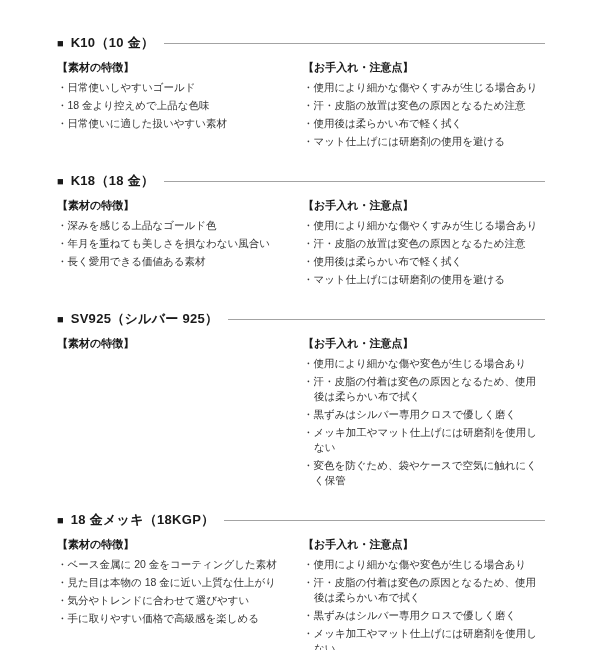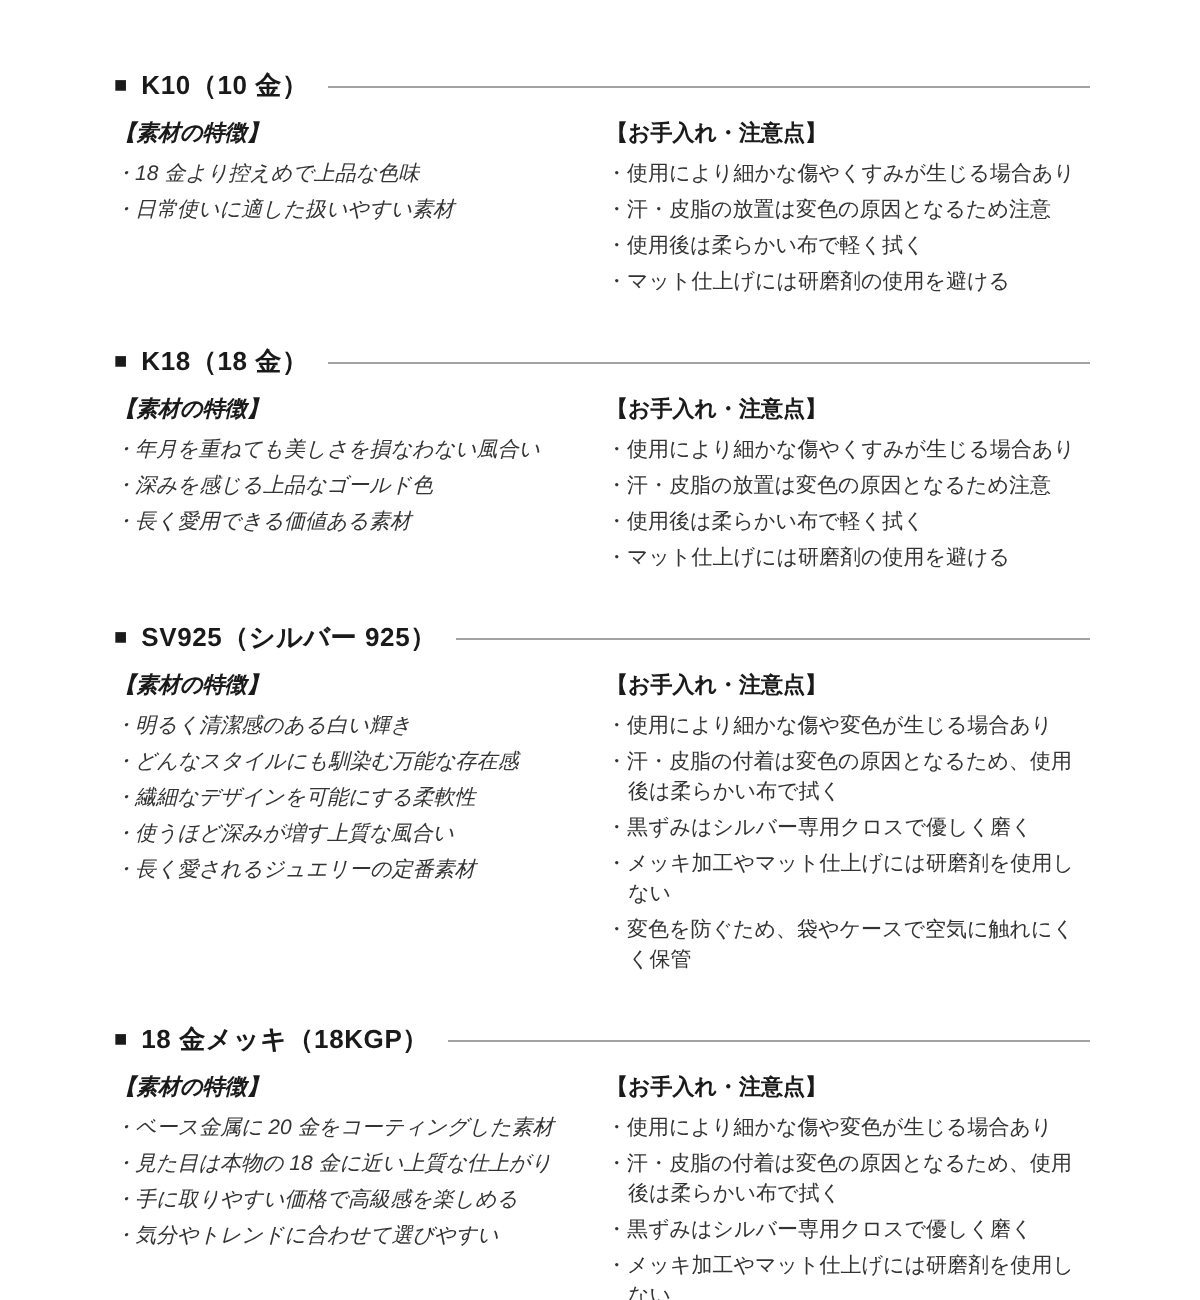--- a/index.html
+++ b/index.html
@@ -47,21 +47,20 @@
     height: 1px;
     background: #a3a3a3;
     margin-left: 10px;
   }
   .cols {
     display: flex;
   }
   .col-left {
     flex: none;
     width: 246px;
-    font-style: italic;
   }
   .col-right {
     flex: 1 1 auto;
     min-width: 0;
   }
   .col-label {
     font-size: 11px;
     font-weight: 700;
     color: #1a1a1a;
     line-height: 13px;
@@ -89,20 +88,21 @@
   <div class="section">
     <div class="sec-header">
       <span class="square">■</span>
       <h2 class="sec-title">K10（10 金）</h2>
       <div class="rule"></div>
     </div>
     <div class="cols">
       <div class="col-left">
         <div class="col-label">【素材の特徴】</div>
         <ul class="items">
+          <li>・日常使いしやすいゴールド</li>
           <li>・18 金より控えめで上品な色味</li>
           <li>・日常使いに適した扱いやすい素材</li>
         </ul>
       </div>
       <div class="col-right">
         <div class="col-label">【お手入れ・注意点】</div>
         <ul class="items">
           <li>・使用により細かな傷やくすみが生じる場合あり</li>
           <li>・汗・皮脂の放置は変色の原因となるため注意</li>
           <li>・使用後は柔らかい布で軽く拭く</li>
@@ -115,22 +115,22 @@
   <div class="section">
     <div class="sec-header">
       <span class="square">■</span>
       <h2 class="sec-title">K18（18 金）</h2>
       <div class="rule"></div>
     </div>
     <div class="cols">
       <div class="col-left">
         <div class="col-label">【素材の特徴】</div>
         <ul class="items">
+          <li>・深みを感じる上品なゴールド色</li>
           <li>・年月を重ねても美しさを損なわない風合い</li>
-          <li>・深みを感じる上品なゴールド色</li>
           <li>・長く愛用できる価値ある素材</li>
         </ul>
       </div>
       <div class="col-right">
         <div class="col-label">【お手入れ・注意点】</div>
         <ul class="items">
           <li>・使用により細かな傷やくすみが生じる場合あり</li>
           <li>・汗・皮脂の放置は変色の原因となるため注意</li>
           <li>・使用後は柔らかい布で軽く拭く</li>
           <li>・マット仕上げには研磨剤の使用を避ける</li>
@@ -141,27 +141,20 @@
 
   <div class="section">
     <div class="sec-header">
       <span class="square">■</span>
       <h2 class="sec-title">SV925（シルバー 925）</h2>
       <div class="rule"></div>
     </div>
     <div class="cols">
       <div class="col-left">
         <div class="col-label">【素材の特徴】</div>
-        <ul class="items">
-          <li>・明るく清潔感のある白い輝き</li>
-          <li>・どんなスタイルにも馴染む万能な存在感</li>
-          <li>・繊細なデザインを可能にする柔軟性</li>
-          <li>・使うほど深みが増す上質な風合い</li>
-          <li>・長く愛されるジュエリーの定番素材</li>
-        </ul>
       </div>
       <div class="col-right">
         <div class="col-label">【お手入れ・注意点】</div>
         <ul class="items">
           <li>・使用により細かな傷や変色が生じる場合あり</li>
           <li>・汗・皮脂の付着は変色の原因となるため、使用後は柔らかい布で拭く</li>
           <li>・黒ずみはシルバー専用クロスで優しく磨く</li>
           <li>・メッキ加工やマット仕上げには研磨剤を使用しない</li>
           <li>・変色を防ぐため、袋やケースで空気に触れにくく保管</li>
         </ul>
@@ -174,22 +167,22 @@
       <span class="square">■</span>
       <h2 class="sec-title">18 金メッキ（18KGP）</h2>
       <div class="rule"></div>
     </div>
     <div class="cols">
       <div class="col-left">
         <div class="col-label">【素材の特徴】</div>
         <ul class="items">
           <li>・ベース金属に 20 金をコーティングした素材</li>
           <li>・見た目は本物の 18 金に近い上質な仕上がり</li>
+          <li>・気分やトレンドに合わせて選びやすい</li>
           <li>・手に取りやすい価格で高級感を楽しめる</li>
-          <li>・気分やトレンドに合わせて選びやすい</li>
         </ul>
       </div>
       <div class="col-right">
         <div class="col-label">【お手入れ・注意点】</div>
         <ul class="items">
           <li>・使用により細かな傷や変色が生じる場合あり</li>
           <li>・汗・皮脂の付着は変色の原因となるため、使用後は柔らかい布で拭く</li>
           <li>・黒ずみはシルバー専用クロスで優しく磨く</li>
           <li>・メッキ加工やマット仕上げには研磨剤を使用しない</li>
 

